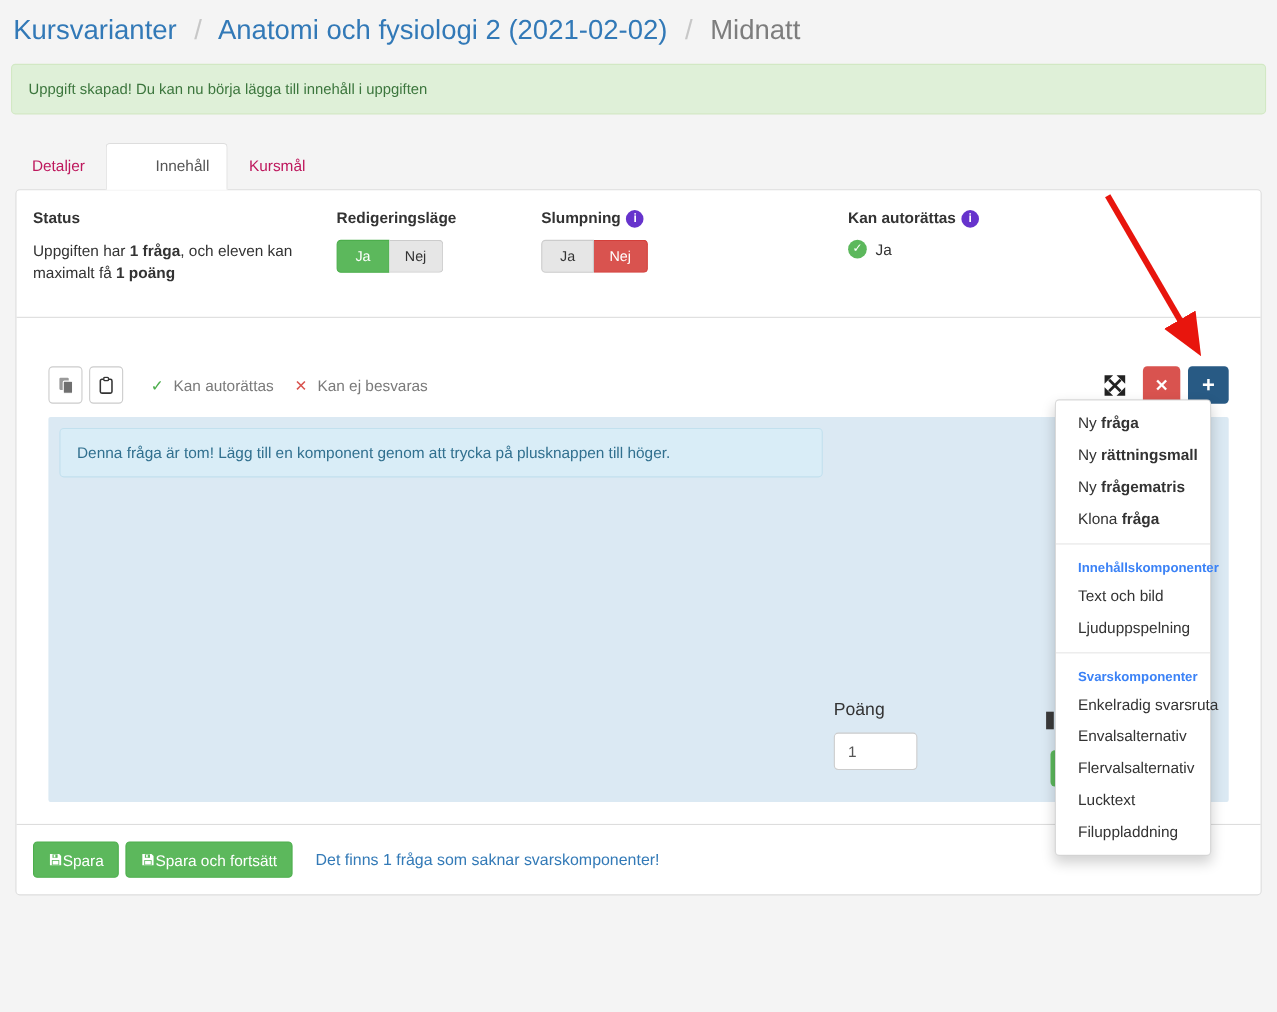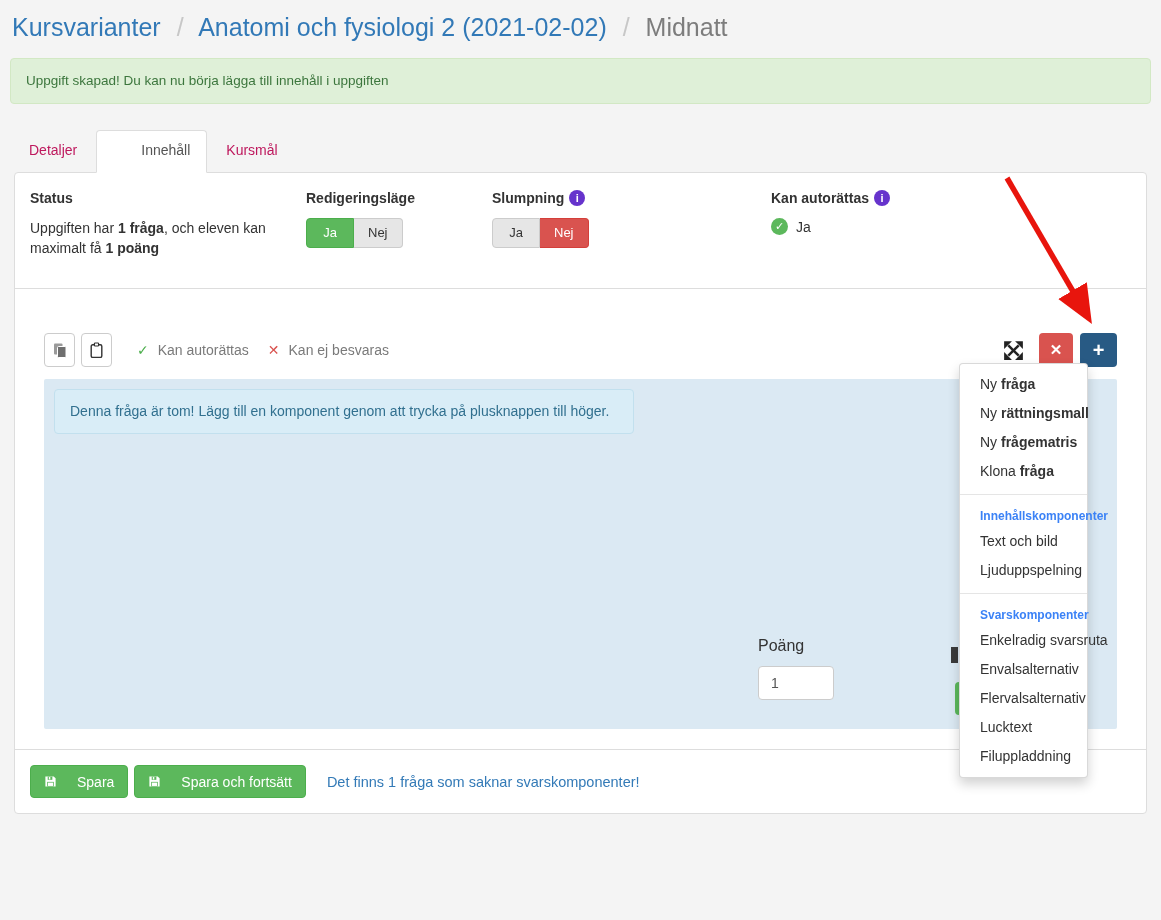--- a/index.html
+++ b/index.html
@@ -82,45 +82,45 @@
     display:flex; align-items:center; justify-content:center;
   }
   .btn-red-sq  { width:34px; background:#d9534f; font-size:15px; font-weight:bold; }
   .btn-blue-sq { width:37px; background:#285a84; font-size:20px; font-weight:bold; margin-left:7px; }
   
   .blue-region {
     margin-top:12px; height:350px; background:#dbe9f3; border-radius:2px;
     position:relative;
   }
   .empty-info {
-    position:absolute; left:10px; top:10px; width:580px;
+    position:absolute; left:10px; top:10px; width:694px;
     background:#d9edf7; border:1px solid #c2e0ee; border-radius:4px;
     padding:12px 15px; font-size:14px; color:#31708f; line-height:19px;
   }
   .poang-block { position:absolute; left:714px; top:258px; }
   .poang-label { font-size:16px; color:#333; margin-bottom:11px; }
   .poang-input {
     width:76px; height:34px; border:1px solid #ccc; border-radius:4px;
     padding:0 6px 0 12px; font-size:14px; color:#555; background:#fff;
     font-family:inherit;
   }
   .frag-dark  { position:absolute; left:907px; top:268px; width:7px; height:16px; background:#3a3a3a; }
   .frag-green { position:absolute; left:911px; top:303px; width:7px; height:33px; background:#5cb85c; border-radius:4px 0 0 4px; }
   
   .footer-row { display:flex; align-items:center; padding:15px; border-top:1px solid #ddd; }
   .btn-save {
-    display:flex; align-items:center; gap:20px;
+    display:flex; align-items:center; gap:0;
     background:#5cb85c; border:1px solid #4cae4c; border-radius:4px; color:#fff;
     padding:7px 13px; font-size:14px; cursor:pointer; margin-right:6px; height:33px;
     font-family:inherit;
   }
   .footer-warning { color:#337ab7; font-size:14.5px; margin-left:15px; }
   
   .dropdown-menu {
-    position:absolute; left:959px; top:363px; width:129px; z-index:10;
+    position:absolute; left:959px; top:363px; width:142px; z-index:10;
     background:#fff; border:1px solid rgba(0,0,0,.15); border-radius:4px;
     box-shadow:0 6px 12px rgba(0,0,0,.18); padding:6px 0;
   }
   .dd-item { padding:3px 20px; font-size:14px; color:#333; line-height:23px; cursor:pointer; white-space:nowrap; }
   .dd-header { padding:4px 20px 2px; font-size:12px; font-weight:bold; color:#3b82f6; line-height:18px; }
   .dd-divider { height:1px; background:#e5e5e5; margin:8px 0; }
   
   .anno-arrow { position:absolute; left:995px; top:168px; z-index:20; pointer-events:none; }
 </style>
 </head>

